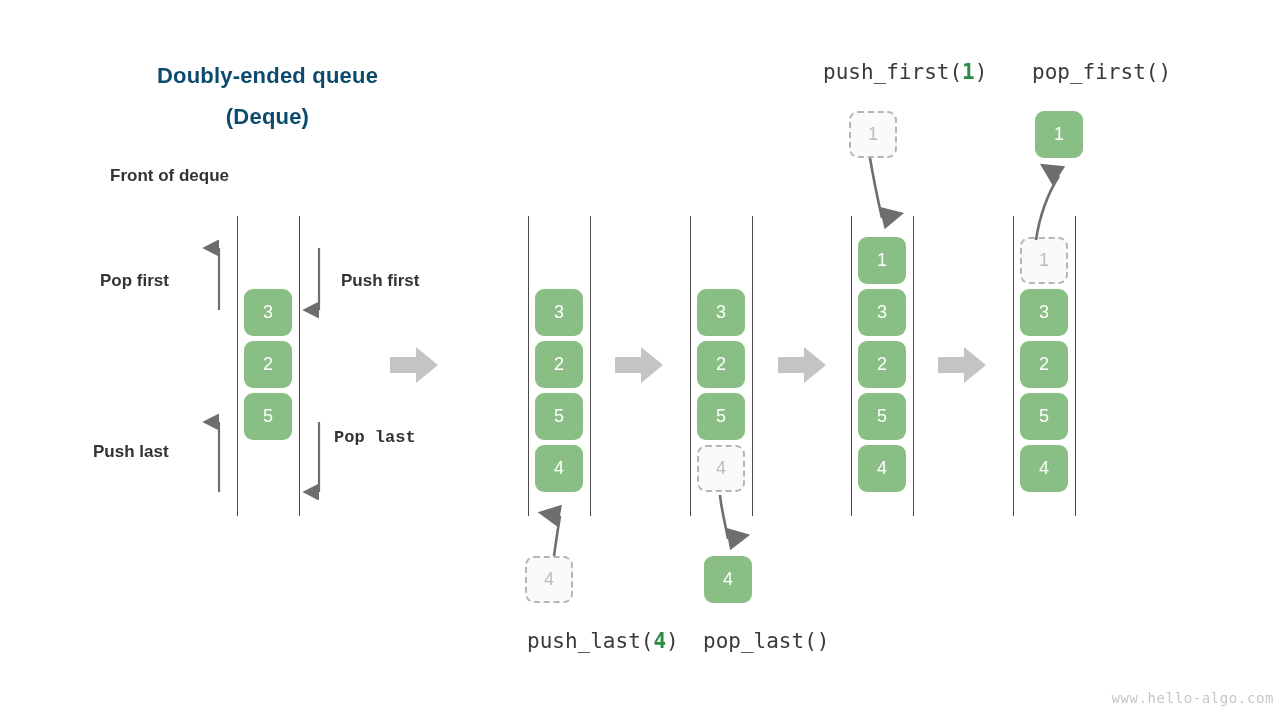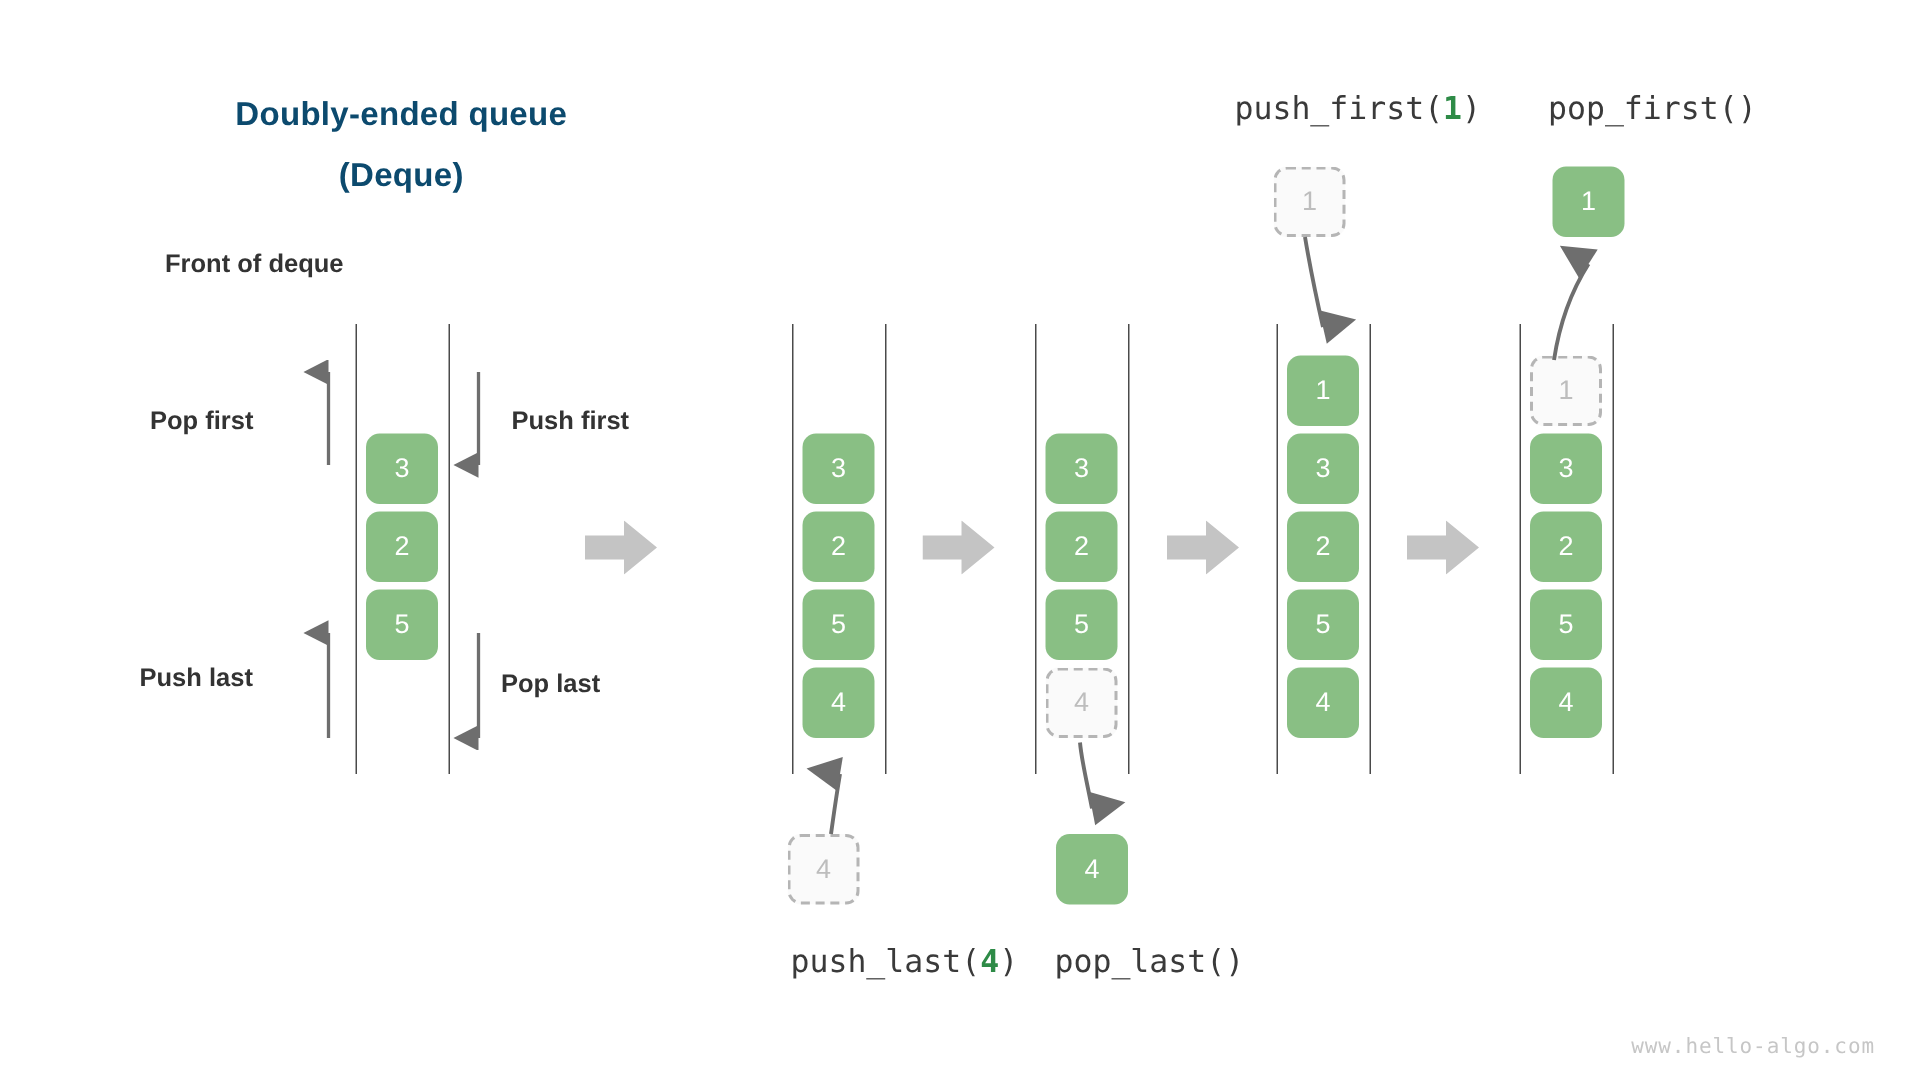--- a/index.html
+++ b/index.html
@@ -44,41 +44,41 @@
     color: #333333;
     font-size: 17px;
     font-weight: bold;
     white-space: nowrap;
   }
   .lbl-front { left: 110px; top: 166px; width: 315px; text-align: left; }
   .lbl-rear  { left: 110px; top: 549px; width: 315px; text-align: center; }
   .lbl-popfirst  { left: 100px; top: 271px; }
   .lbl-pushfirst { left: 341px; top: 271px; text-align: center; }
   .lbl-pushlast  { left: 93px;  top: 442px; }
-  .lbl-poplast   { left: 334px; top: 446px; }
+  .lbl-poplast   { left: 334px; top: 428px; font-family: Liberation Mono, monospace; }
 
   
   .mono {
     position: absolute;
     color: #3a3a3a;
     font-family: "DejaVu Sans Mono", "Liberation Mono", monospace;
     font-size: 21px;
     white-space: nowrap;
     letter-spacing: 0px;
   }
   .mono .arg { color: #2e8b47; font-weight: bold; }
   .op-push-first { left: 823px; top: 60px; }
   .op-pop-first  { left: 1032px; top: 60px; }
   .op-push-last  { left: 503px; top: 629px; margin-left: 24px; }
   .op-pop-last   { left: 703px; top: 629px; }
 
   
   .watermark {
     position: absolute;
-    right: 30px;
+    right: 6px;
     bottom: 14px;
     color: #c6c6c6;
     font-family: "DejaVu Sans Mono", "Liberation Mono", monospace;
     font-size: 14px;
     letter-spacing: 0.6px;
   }
 
   
   .column { position: absolute; }
   .rail {

